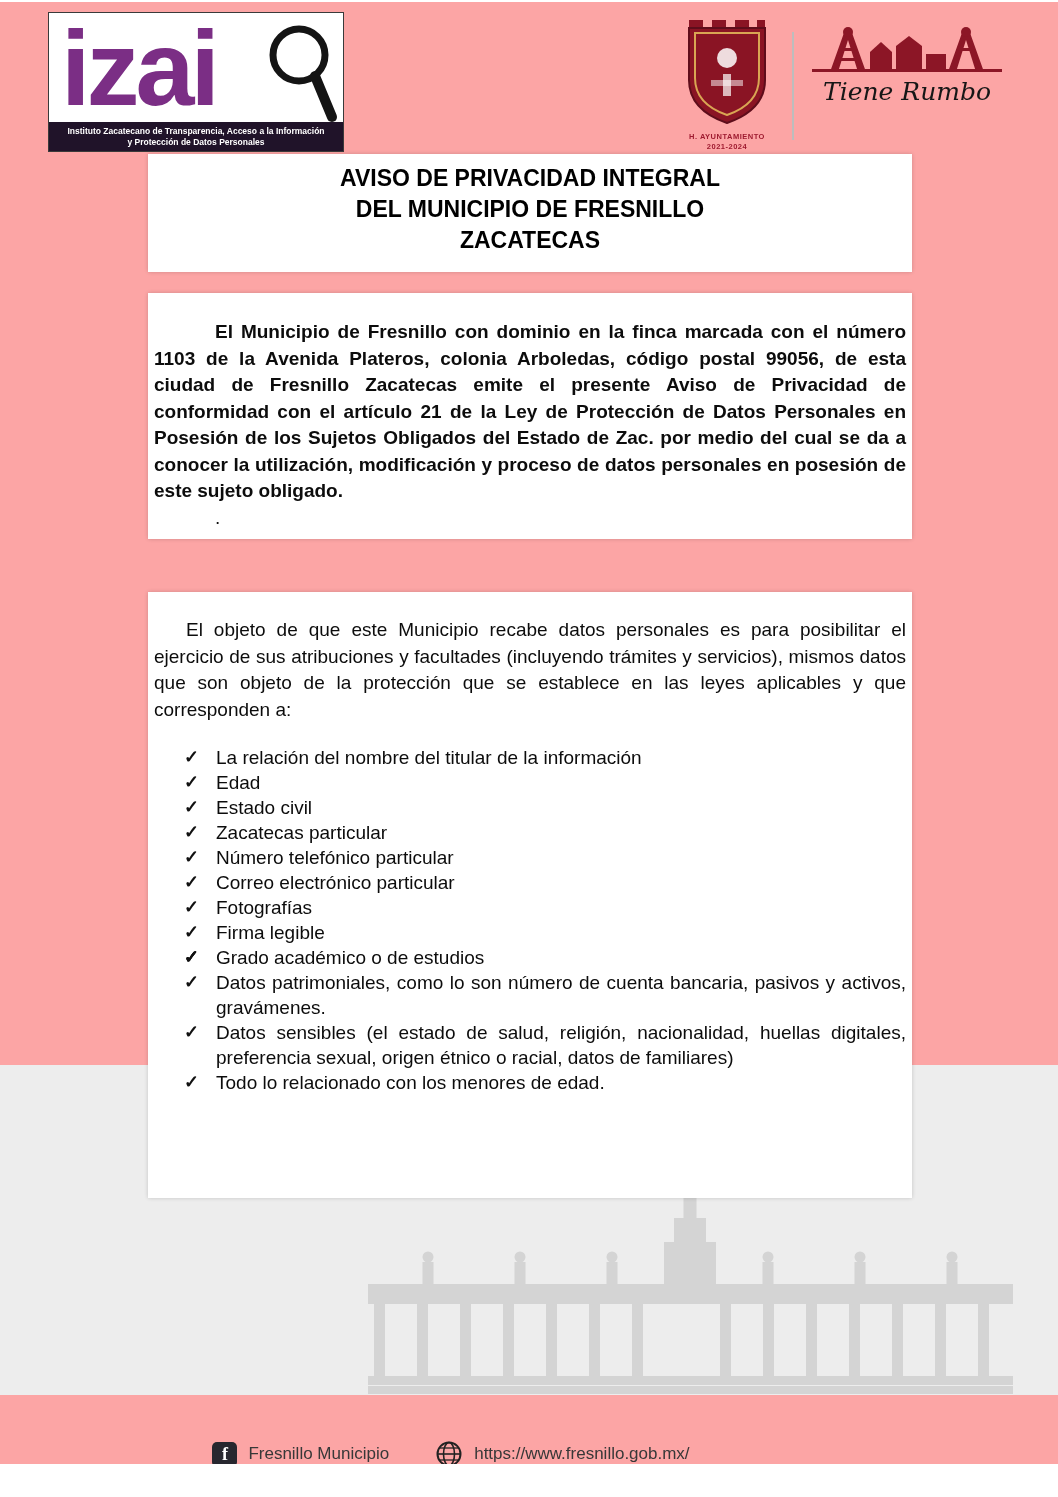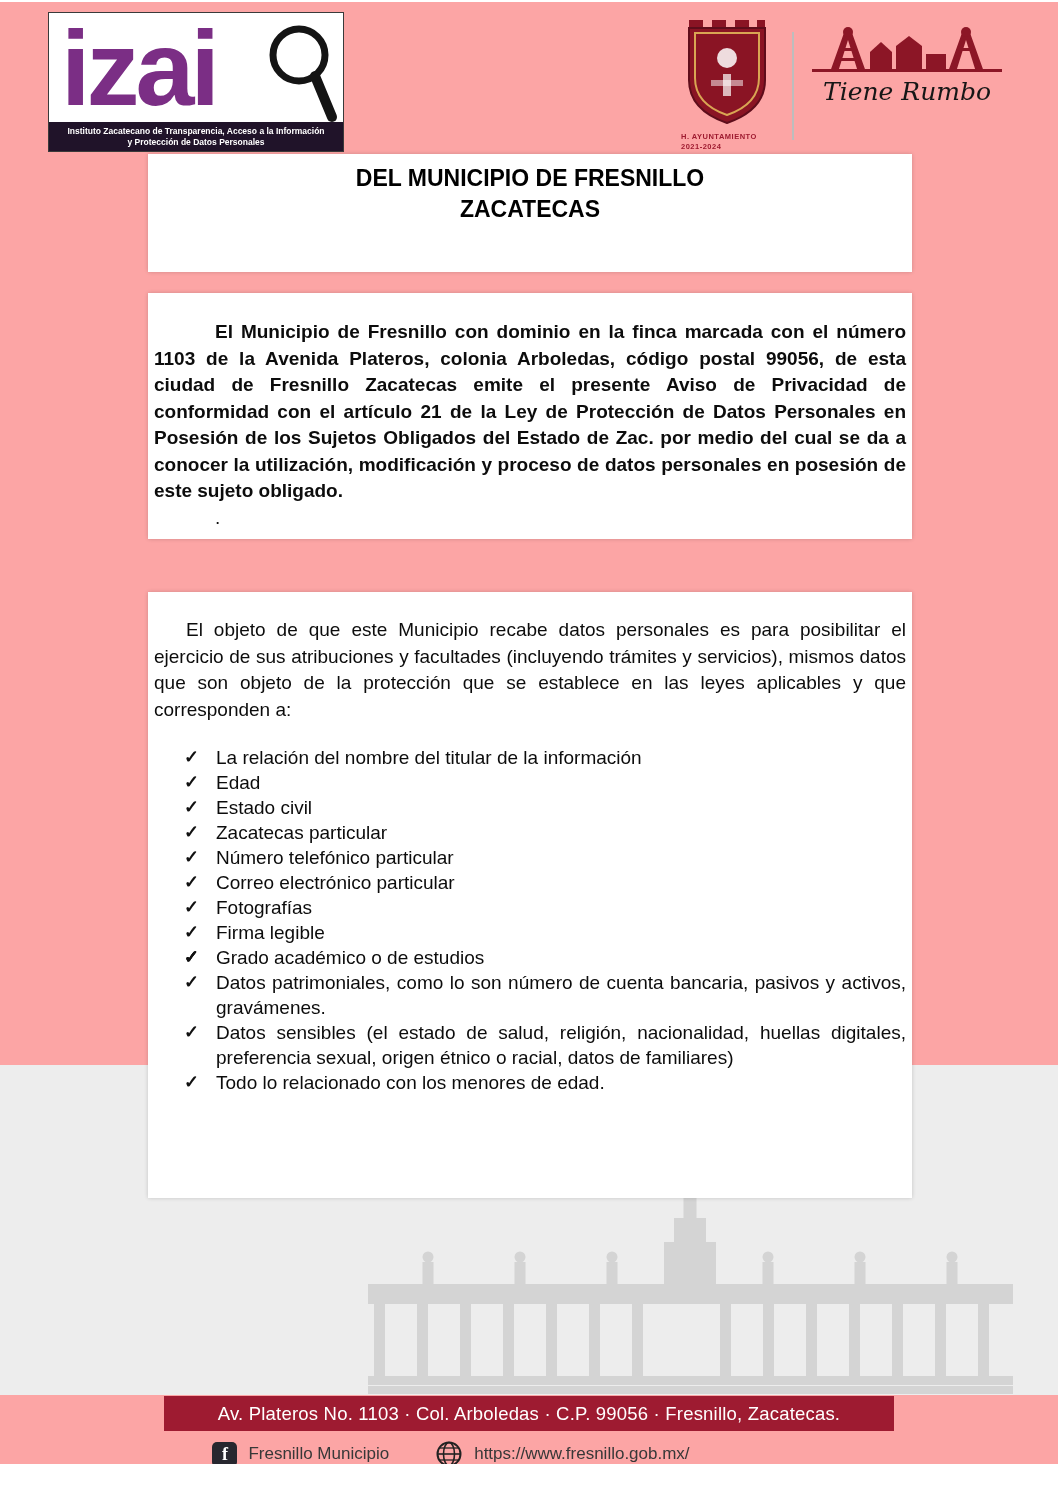--- a/index.html
+++ b/index.html
@@ -24,21 +24,21 @@
     position:absolute; left:12px; top:0px; font-size:106px; line-height:110px;
     font-weight:bold; letter-spacing:-4px; color:#7B2E85;
   }
   .izai-magnifier { position:absolute; left:208px; top:8px; }
   .izai-caption {
     position:absolute; left:0; bottom:0; width:100%; height:29px;
     background:#201329; color:#ffffff; text-align:center;
     font-size:8.5px; font-weight:bold; line-height:1.35; padding-top:4px;
   }
 
-  .coa { position:absolute; left:681px; top:16px; width:92px; z-index:2; text-align:left; }
+  .coa { position:absolute; left:681px; top:16px; width:92px; z-index:2; text-align:center; }
   .coa-text { margin-top:2px; font-size:7.5px; font-weight:bold; color:#9E1B30; line-height:1.35; letter-spacing:.5px; }
 
   .header-divider { position:absolute; left:792px; top:30px; width:2px; height:108px; background:#bdbdbd; z-index:2; }
 
   .brand { position:absolute; left:806px; top:24px; width:202px; text-align:center; z-index:2; }
   .brand-name {
     margin-top:2px; font-family:"Liberation Serif", serif; font-weight:bold;
     font-size:31px; letter-spacing:1px; color:#8C1626; line-height:1.05;
   }
   .brand-tagline {
@@ -186,20 +186,21 @@
           <rect x="146" y="22" width="16" height="3"></rect>
           <circle cx="154" cy="6" r="5"></circle>
           <rect x="0" y="43" width="190" height="3"></rect>
         </g>
       </svg>
       <div class="brand-tagline">Tiene Rumbo</div>
     </div>
   </header>
 
   <section class="content-box title-box">
+    <div class="title-line">AVISO DE PRIVACIDAD INTEGRAL</div>
     <div class="title-line">DEL MUNICIPIO DE FRESNILLO</div>
     <div class="title-line">ZACATECAS</div>
   </section>
 
   <section class="content-box intro-box">
     <p class="para">El Municipio de Fresnillo con dominio en la finca marcada con el número 1103 de la Avenida Plateros, colonia Arboledas, código postal 99056, de esta ciudad de Fresnillo Zacatecas emite el presente Aviso de Privacidad de conformidad con el artículo 21 de la Ley de Protección de Datos Personales en Posesión de los Sujetos Obligados del Estado de Zac. por medio del cual se da a conocer la utilización, modificación y proceso de datos personales en posesión de este sujeto obligado.</p>
     <p class="dot-line">.</p>
   </section>
 
   <section class="content-box purpose-box">
@@ -269,23 +270,20 @@
           <span class="li-text">Datos sensibles (el estado de salud, religión, nacionalidad, huellas digitales, preferencia sexual, origen étnico o racial, datos de familiares)</span>
         </li>
 
         <li>
           <span class="check">✓</span>
           <span class="li-text">Todo lo relacionado con los menores de edad.</span>
         </li>
       </ul>
   </section>
 
-  <div class="footer-bar">
-    <span>Av. Plateros No. 1103 · Col. Arboledas · C.P. 99056 · Fresnillo, Zacatecas.</span>
-  </div>
 
   <div class="social">
     <span class="fb-badge">f</span>
     <span class="fb-label">Fresnillo Municipio</span>
     <span class="gap"></span>
     <svg width="28" height="28" viewBox="0 0 28 28" aria-hidden="true">
       <circle cx="14" cy="14" r="11.5" fill="none" stroke="#222" stroke-width="2"></circle>
       <ellipse cx="14" cy="14" rx="5.5" ry="11.5" fill="none" stroke="#222" stroke-width="1.6"></ellipse>
       <line x1="2.5" y1="14" x2="25.5" y2="14" stroke="#222" stroke-width="1.6"></line>
       <line x1="4.5" y1="8" x2="23.5" y2="8" stroke="#222" stroke-width="1.3"></line>

